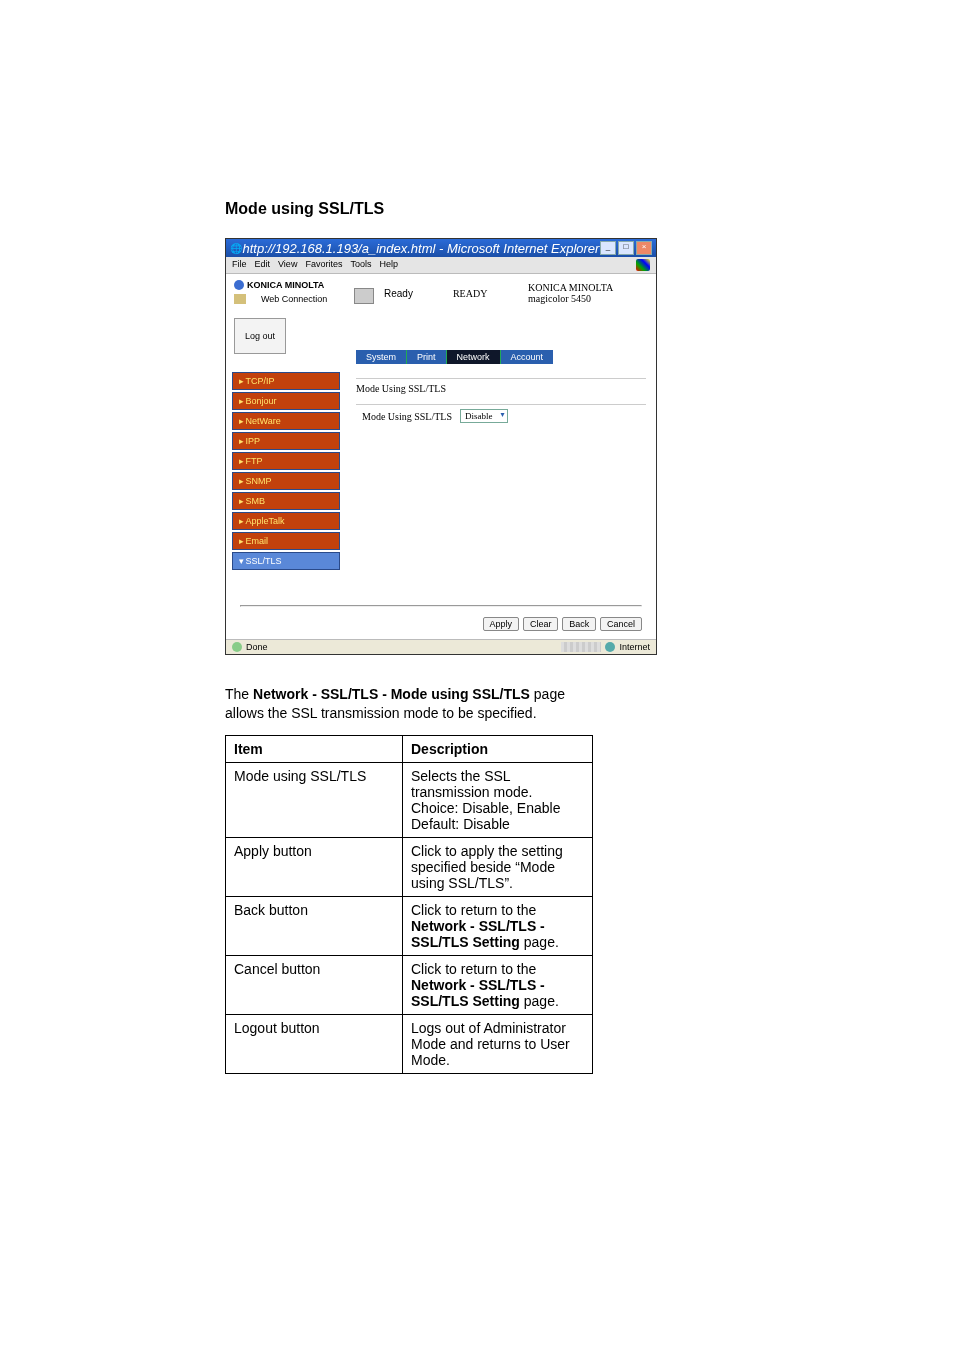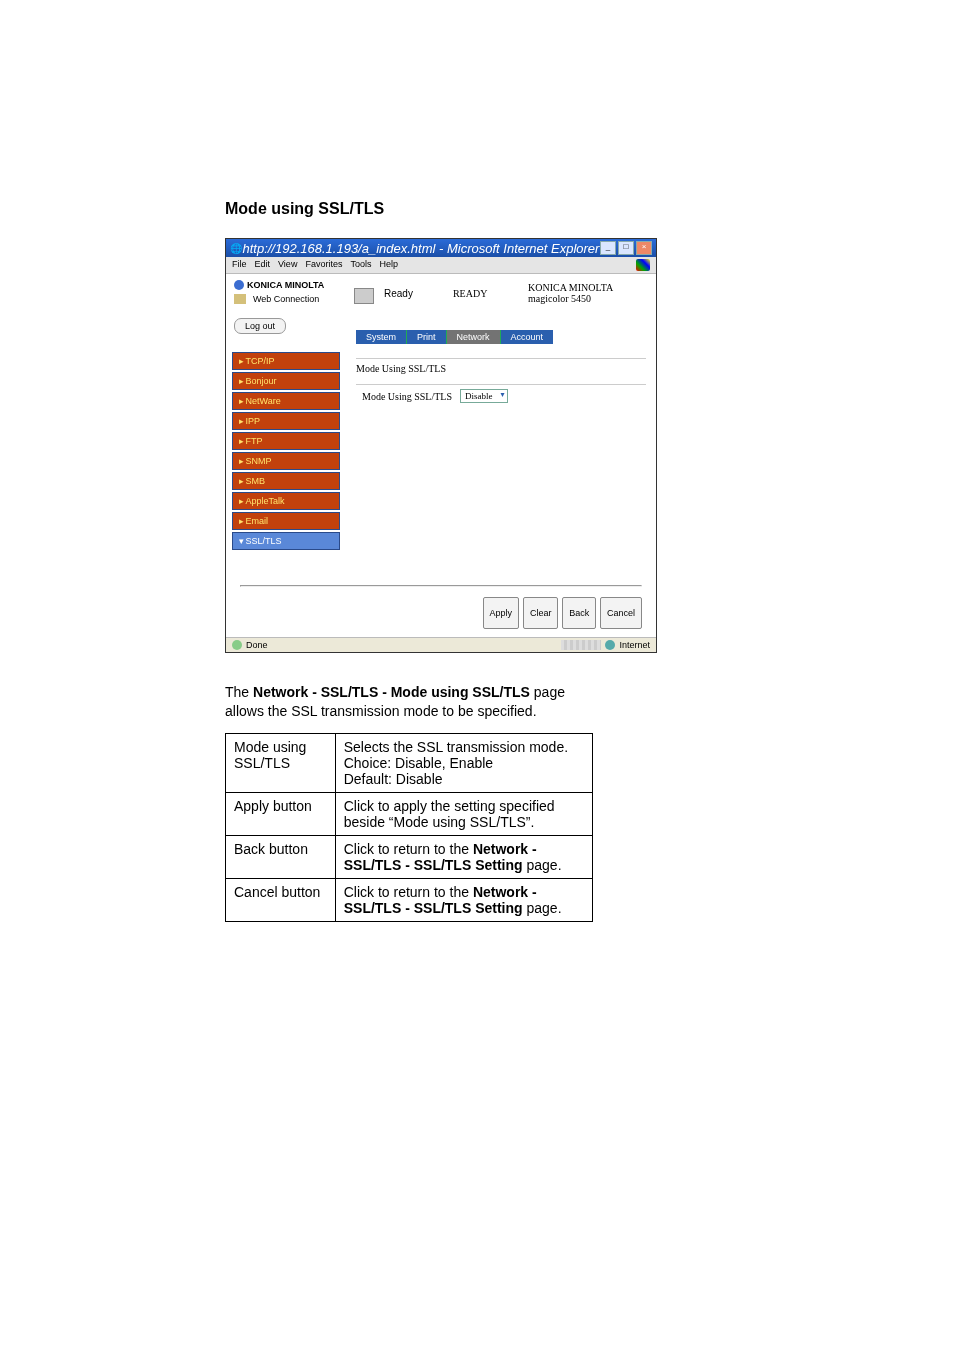--- a/index.html
+++ b/index.html
@@ -57,42 +57,42 @@
   .ss-header {
     display: flex;
     padding: 6px 8px 4px 8px;
     align-items: flex-end;
   }
   .ss-header .left { flex: 0 0 120px; }
   .ss-header .mid { flex: 1; display:flex; align-items:flex-start; gap:10px;}
   .ss-header .right { flex: 0 0 120px; font-family: 'Times New Roman', serif; font-size: 10px; color:#000;}
   .brand { font-weight: bold; font-size: 9px; display: flex; align-items: center; gap: 3px;}
   .brand .dot { width:10px; height:10px; border-radius:50%; background:#3b6dd1; display:inline-block;}
-  .webconn { font-size: 9px; margin-top: 4px; display:flex; align-items:center; gap:7px;}
+  .webconn { font-size: 9px; margin-top: 4px; display:flex; align-items:center; gap:15px;}
   .webconn .ic { width:12px; height:10px; background:#d4c07a; display:inline-block;}
   .printer-icon { width:18px; height:14px; background:#ccc; border:1px solid #888; display:inline-block;}
   .logout-wrap { padding: 10px 8px; }
   .logout-btn {
     border: 1px solid #999;
     background: #f3f3f3;
     font-size: 9px;
-    padding: 2px 10px;
-    border-radius: 7px;
+    padding: 12px 10px;
+    border-radius: 0;
     display:inline-block;
   }
   .tabs-row { display:flex; padding-left: 130px; margin-top:-14px; margin-bottom:4px;}
   .tab {
     padding: 2px 10px;
     font-size: 9px;
     color: #fff;
     border-right: 1px solid #2a5;
   }
   .tab.sys { background:#2a5fae; }
   .tab.print { background:#2a5fae; }
-  .tab.net { background:#737373; }
+  .tab.net { background:#0f172a; }
   .tab.acct { background:#2a5fae; border-right:none;}
   .ss-body { display:flex; }
   .ss-side {
     width: 120px;
     padding: 4px 6px 20px 6px;
     box-sizing: border-box;
   }
   .side-item {
     background: #c2410c;
     color: #ffe36b;
@@ -121,21 +121,21 @@
   }
   .select::after{
     content:"▾"; position:absolute; right:2px; top:0; font-size:8px; color:#2a5fae;
   }
   .btn-row { text-align: right; padding: 8px 14px; }
   .btn-row hr{ margin-bottom:10px;}
   .mini-btn {
     border: 1px solid #888;
     background: #f3f3f3;
     font-size: 9px;
-    padding: 10px 6px;
+    padding: 1px 6px;
     margin-left: 1px;
     border-radius:2px;
     display:inline-block;
   }
   .ss-status {
     background: #ece9d8;
     border-top: 1px solid #bbb;
     display: flex;
     align-items: center;
     padding: 2px 6px;
@@ -276,20 +276,24 @@
       <span>Internet</span>
     </div>
   </div>
 
   <p class="body-para">
     <span>The </span><b>Network - SSL/TLS - Mode using SSL/TLS</b><span> page allows the SSL transmission mode to be specified.</span>
   </p>
 
   <table class="desc-table">
     <tbody>
+        <tr>
+      <th style="width:160px;">Item</th>
+      <th>Description</th>
+    </tr>
     <tr>
       <td>Mode using SSL/TLS</td>
       <td>
         <span>Selects the SSL transmission mode.</span><br>
         <span>Choice:  Disable, Enable</span><br>
         <span>Default:  Disable</span>
       </td>
     </tr>
     <tr>
       <td>Apply button</td>
@@ -300,17 +304,21 @@
       <td>
         <span>Click to return to the </span><b>Network - SSL/TLS - SSL/TLS Setting</b><span> page.</span>
       </td>
     </tr>
     <tr>
       <td>Cancel button</td>
       <td>
         <span>Click to return to the </span><b>Network - SSL/TLS - SSL/TLS Setting</b><span> page.</span>
       </td>
     </tr>
+    <tr>
+      <td>Logout button</td>
+      <td>Logs out of Administrator Mode and returns to User Mode.</td>
+    </tr>
   </tbody>
     </table>
 
 
 </div>
 
 </body></html>

